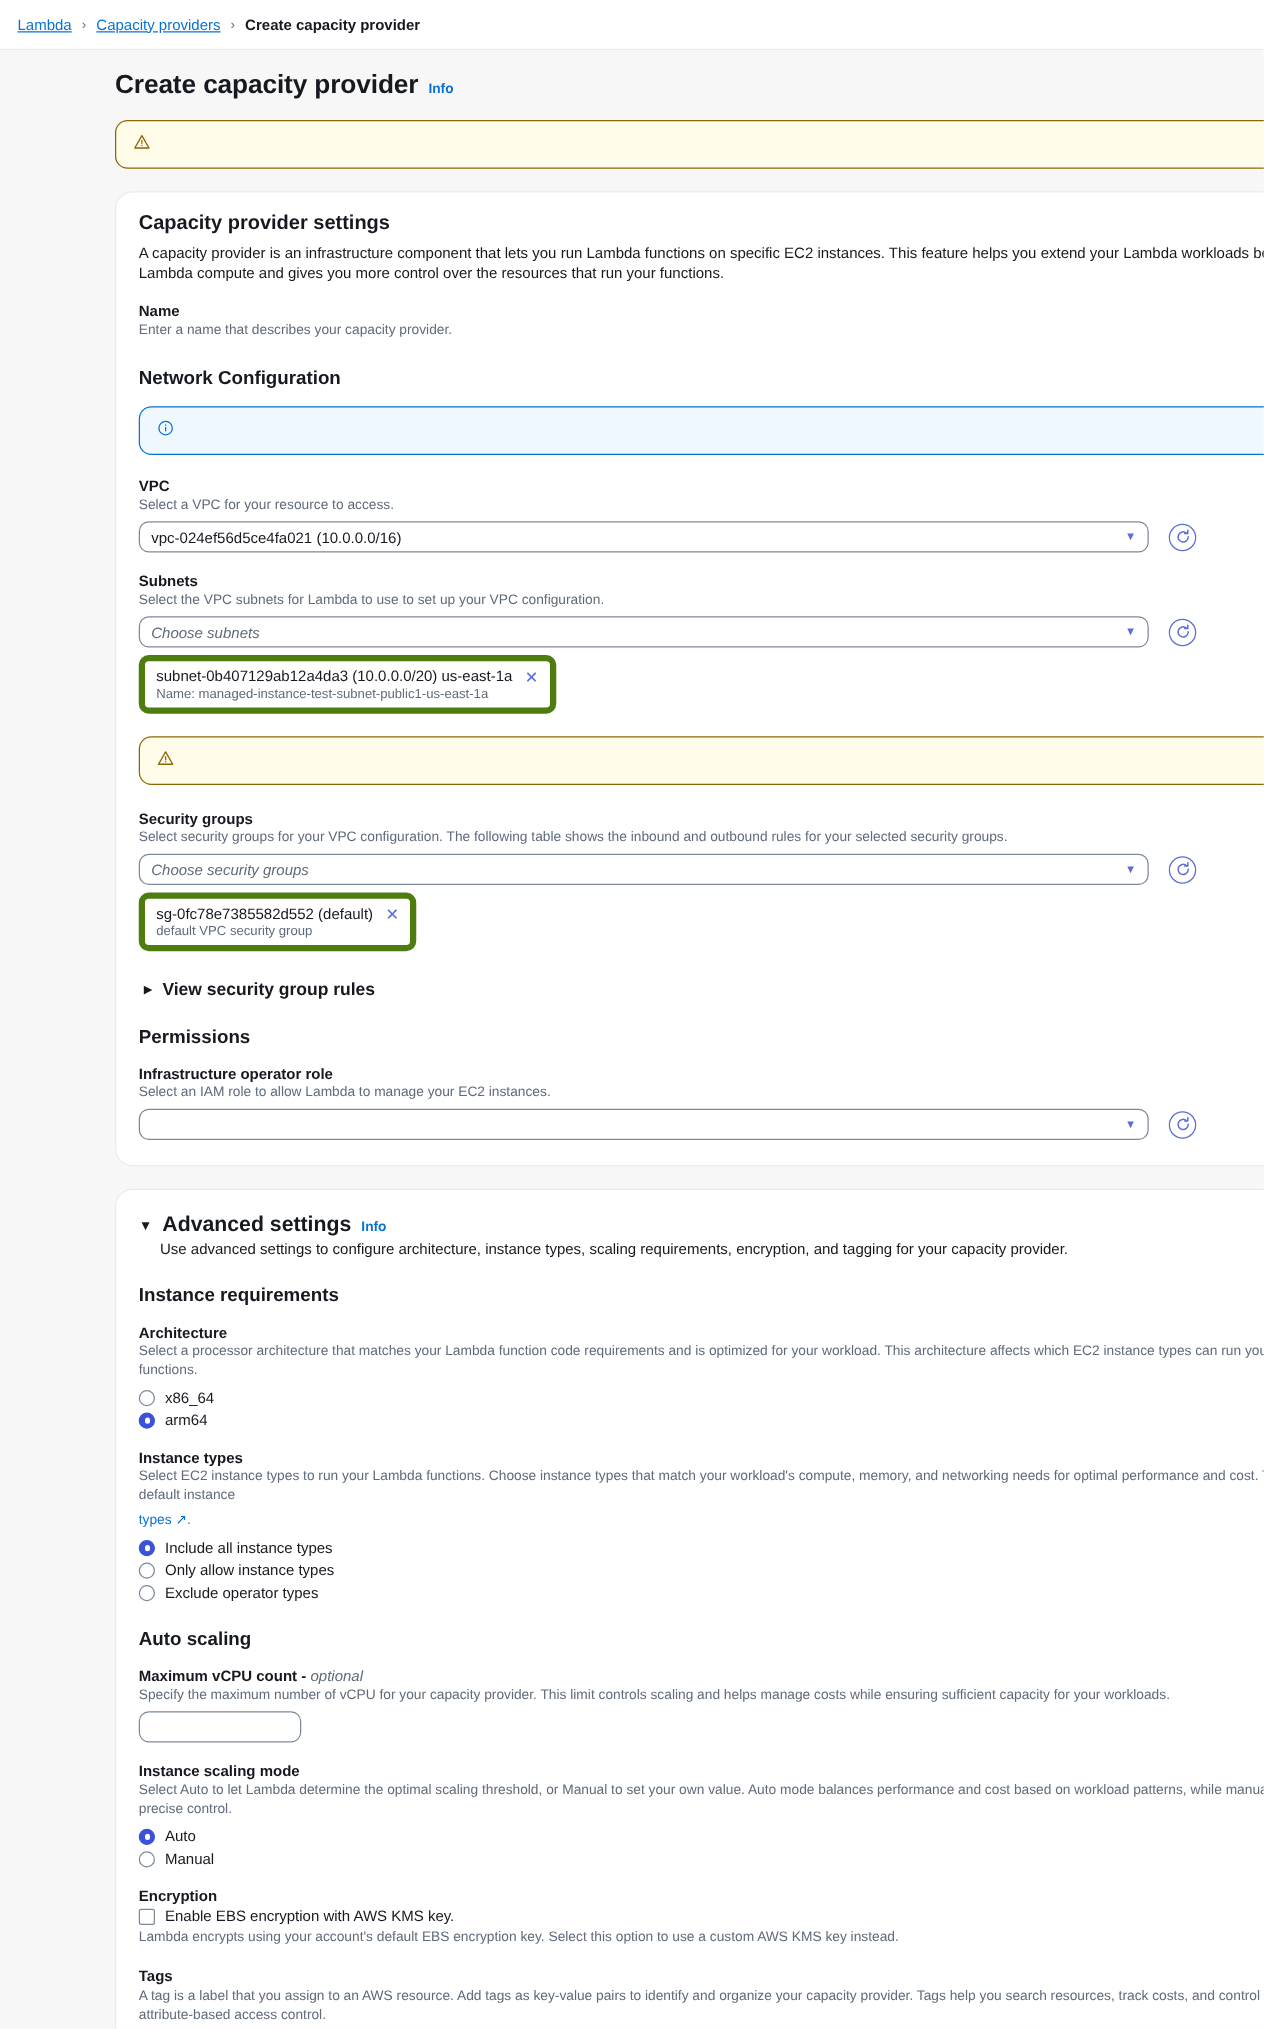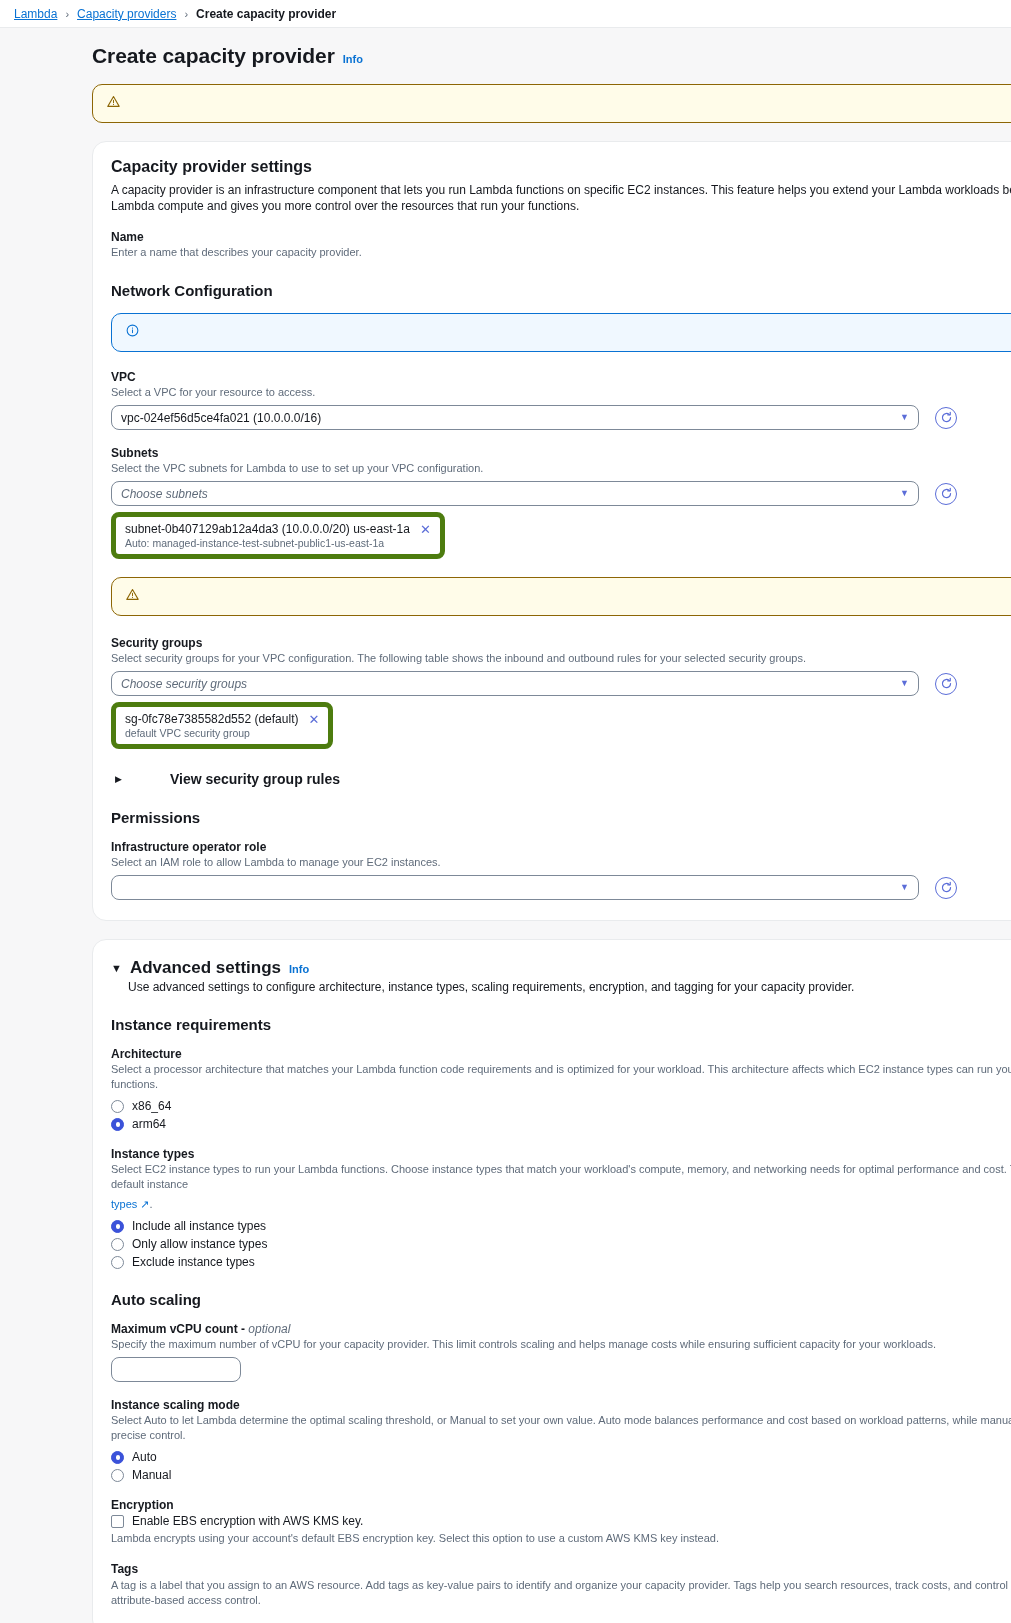--- a/index.html
+++ b/index.html
@@ -10,21 +10,21 @@
     overflow: hidden;
     background: #ffffff;
     font-family: "Liberation Sans", sans-serif;
     font-size: 12px;
     color: #16191f;
     -webkit-font-smoothing: antialiased;
   }
 
   
   .breadcrumb-bar {
-    height: 28px;
+    height: 40px;
     display: flex;
     align-items: center;
     padding: 0 0 0 14px;
     background: #ffffff;
     border-bottom: 1px solid #e9ebed;
   }
   .crumb {
     font-size: 12px;
     color: #0972d3;
     text-decoration: underline;
@@ -229,21 +229,20 @@
   }
   .expander .tri {
     color: #16191f;
     font-size: 9px;
     line-height: 1;
   }
   .expander .exp-label {
     font-size: 14px;
     font-weight: 700;
     color: #16191f;
-    margin-left: 40px;
   }
 
   
   .adv-header {
     display: flex;
     align-items: baseline;
     gap: 8px;
   }
   .adv-header .tri {
     font-size: 11px;
@@ -390,21 +389,21 @@
                 <path d="M12.6 1.6v3.1H9.5" fill="none" stroke="#5b6dd8" stroke-width="1.5" stroke-linecap="round" stroke-linejoin="round"></path>
               </svg>
         </div>
       </div>
 
       <div class="token">
         <div class="token-main">
           <span class="nowrap">subnet-0b407129ab12a4da3 (10.0.0.0/20)   us-east-1a</span>
           <span class="token-x">✕</span>
         </div>
-        <div class="token-sub">Auto: managed-instance-test-subnet-public1-us-east-1a</div>
+        <div class="token-sub">Name: managed-instance-test-subnet-public1-us-east-1a</div>
       </div>
 
       <div class="alert warning" style="width:986px;margin-top:10px;">
         <span class="alert-icon">
           <svg width="13" height="13" viewBox="0 0 16 16">
                 <path d="M8 1.8 15 14H1L8 1.8z" fill="none" stroke="#8d6605" stroke-width="1.3" stroke-linejoin="round"></path>
                 <rect x="7.4" y="6" width="1.2" height="4" fill="#8d6605"></rect>
                 <rect x="7.4" y="11" width="1.2" height="1.2" fill="#8d6605"></rect>
               </svg>
         </span>
@@ -492,21 +491,21 @@
       <div class="choice">
         <span class="radio checked"></span>
         <span class="choice-label">Include all instance types</span>
       </div>
       <div class="choice">
         <span class="radio"></span>
         <span class="choice-label">Only allow instance types</span>
       </div>
       <div class="choice">
         <span class="radio"></span>
-        <span class="choice-label">Exclude instance types</span>
+        <span class="choice-label">Exclude operator types</span>
       </div>
     </div>
 
     <h3 class="section-head">Auto scaling</h3>
 
     <div class="field">
       <div class="field-label"><span>Maximum vCPU count - </span><span class="optional">optional</span></div>
       <div class="field-desc">Specify the maximum number of vCPU for your capacity provider. This limit controls scaling and helps manage costs while ensuring sufficient capacity for your workloads.</div>
       <input class="input-text small" type="text" value="" style="">
     </div>

